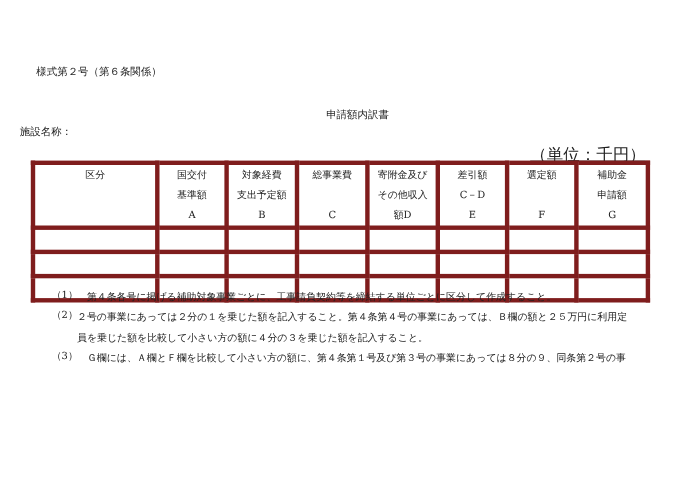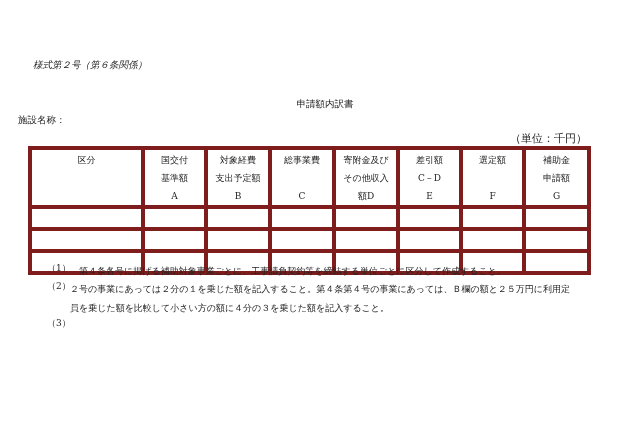--- a/index.html
+++ b/index.html
@@ -3,25 +3,25 @@
 <meta charset="utf-8">
 <style>
   html, body { margin: 0; padding: 0; background: #ffffff; }
   body {
     width: 630px; height: 439px; position: relative; overflow: hidden;
     font-family: "DejaVu Serif", "Liberation Serif", serif;
     color: #222;
     font-size: 9px;
   }
   .abs { position: absolute; white-space: nowrap; }
-  #form-no { left: 33px; top: 59px; font-size: 9.5px; font-style: italic; }
+  #form-no { left: 33px; top: 59px; font-size: 9.5px; }
   #title { left: 0; width: 630px; text-align: center; top: 98px; font-size: 9.5px; padding-left: 0; }
   #title span { position: relative; left: 10px; }
   #facility { left: 18px; top: 114px; font-size: 9.5px; }
-  #unit { right: 43px; top: 131px; font-size: 11px; }
+  #unit { right: 43px; top: 131px; font-size: 15px; text-decoration: underline; }
 
   table#breakdown {
     position: absolute; left: 28px; top: 146px;
     border-collapse: collapse; table-layout: fixed;
     width: 559px;
   }
   table#breakdown th, table#breakdown td {
     border: 4px solid #7f1d1d; padding: 0; text-align: center;
     font-weight: normal; font-size: 9px;
   }
@@ -140,14 +140,15 @@
     <span class="note-label">（1）</span>
     <div class="note-line note-first">第４条各号に掲げる補助対象事業ごとに、工事請負契約等を締結する単位ごとに区分して作成すること。</div>
   </div>
   <div class="note">
     <span class="note-label">（2）</span>
     <div class="note-line note-cont">２号の事業にあっては２分の１を乗じた額を記入すること。第４条第４号の事業にあっては、Ｂ欄の額と２５万円に利用定</div>
     <div class="note-line note-cont">員を乗じた額を比較して小さい方の額に４分の３を乗じた額を記入すること。</div>
   </div>
   <div class="note">
     <span class="note-label">（3）</span>
+    <div class="note-line note-first">Ｇ欄には、Ａ欄とＦ欄を比較して小さい方の額に、第４条第１号及び第３号の事業にあっては８分の９、同条第２号の事</div>
   </div>
 </div>
 
 </body></html>

